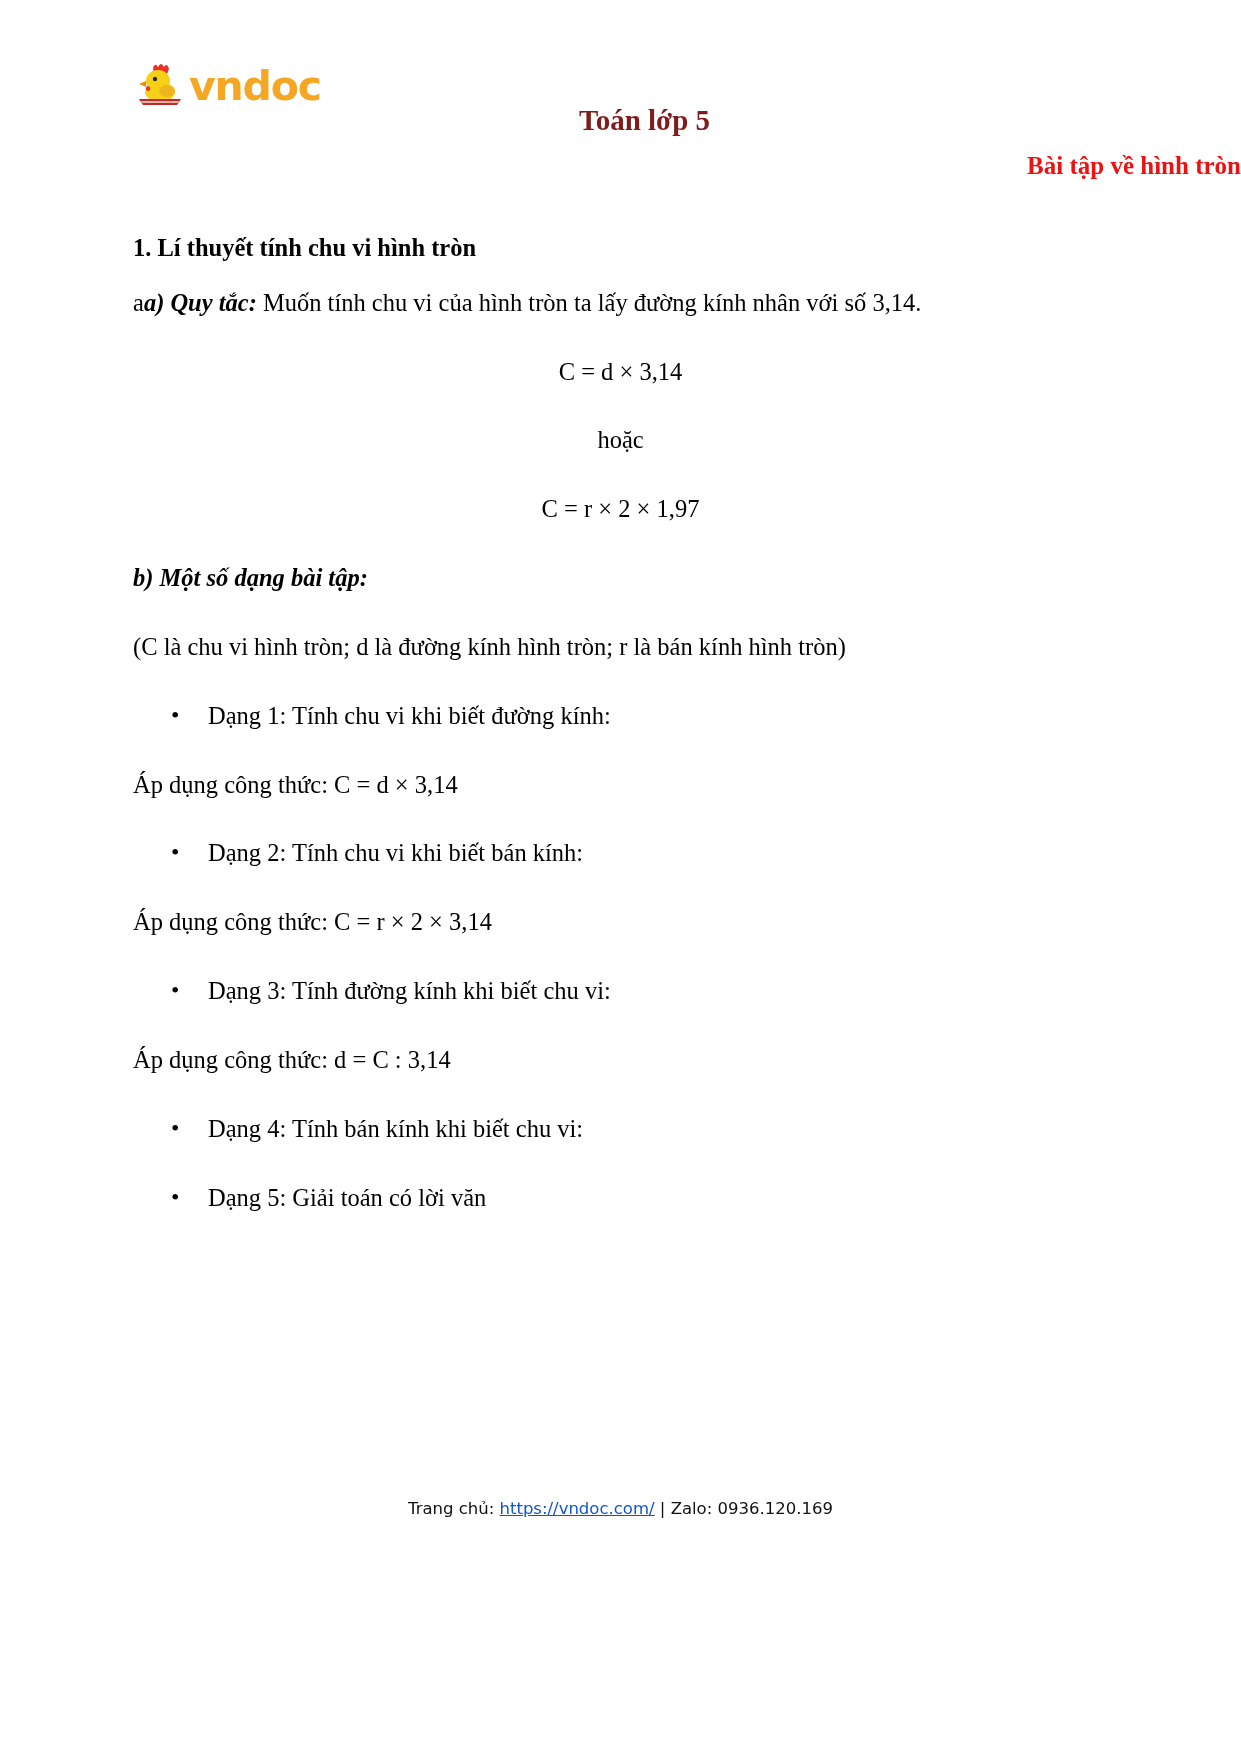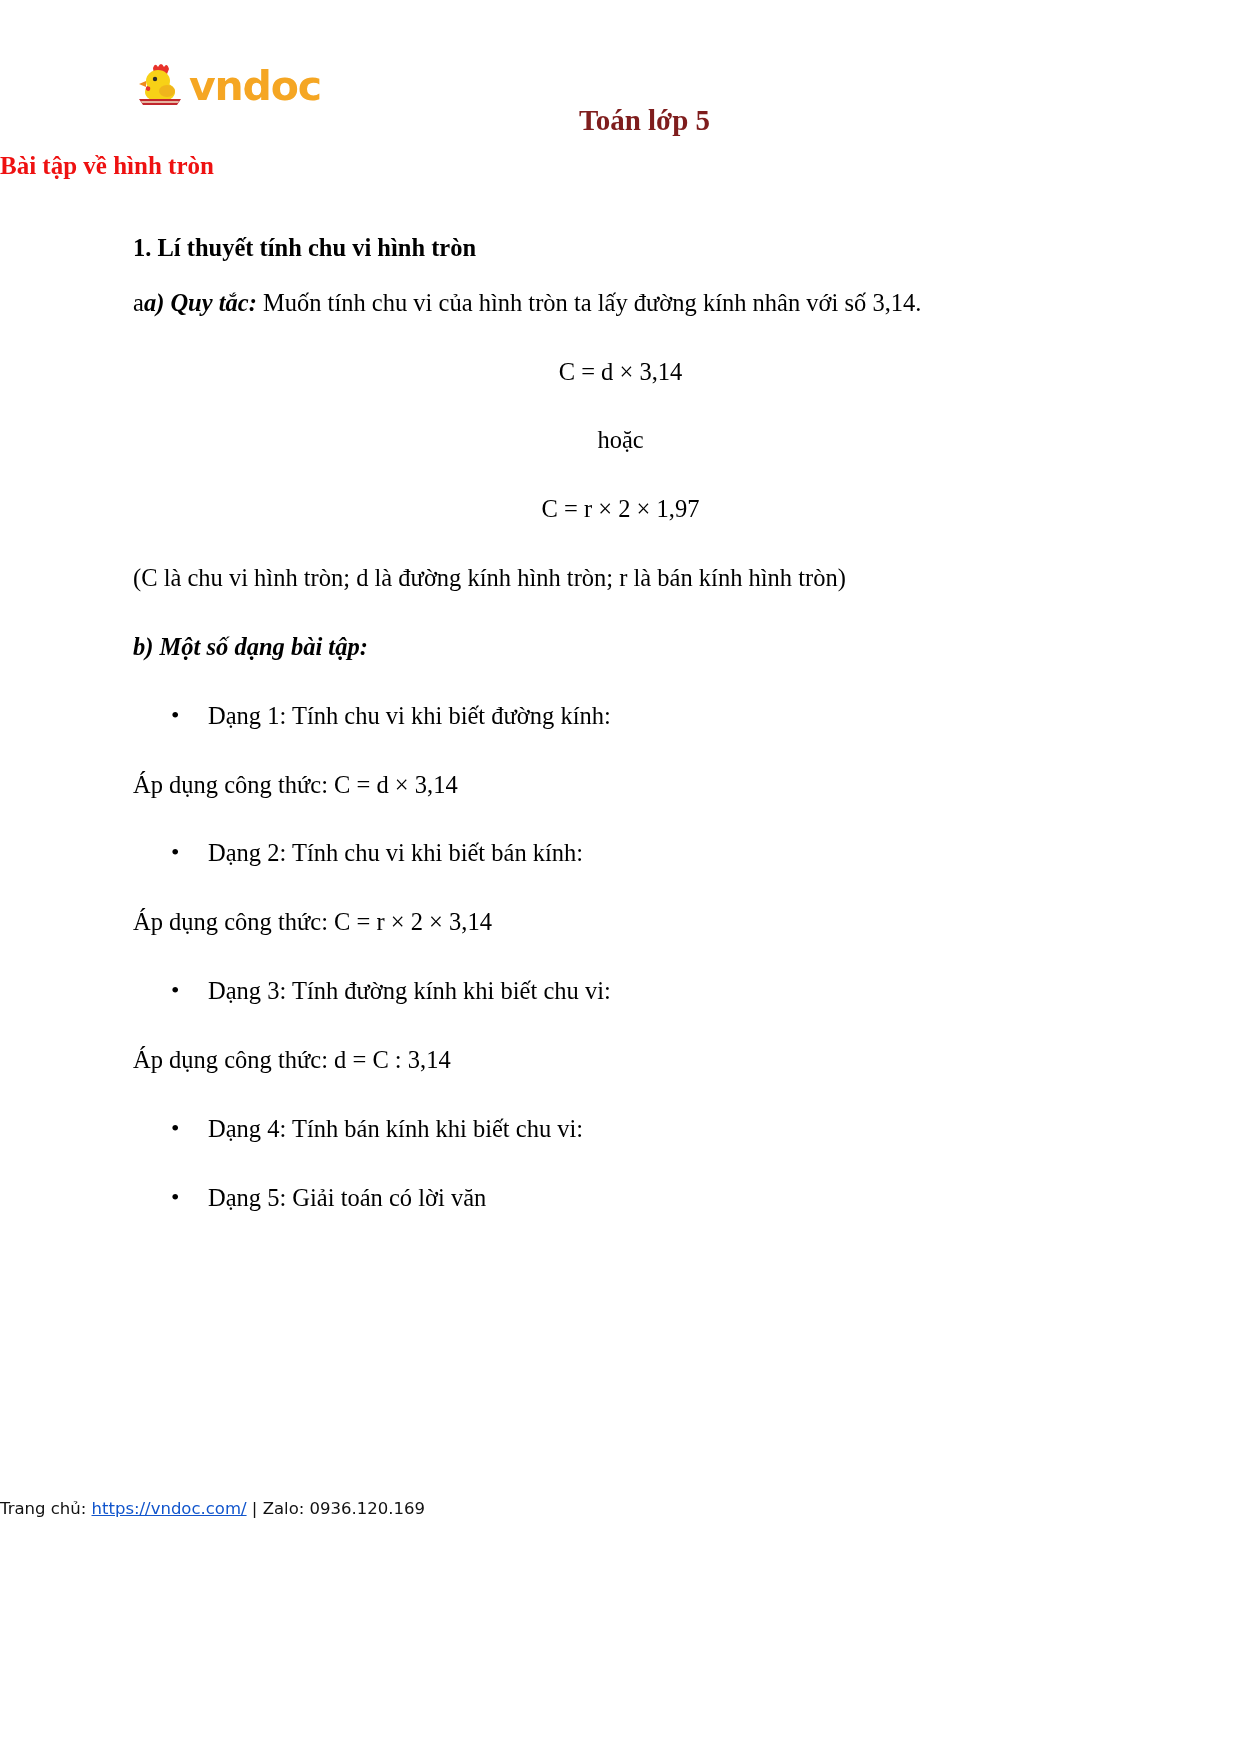--- a/index.html
+++ b/index.html
@@ -60,21 +60,21 @@
     font-size: 29px;
     font-weight: bold;
     color: #7f1d1d;
     margin-left: 24px;
   }
   .doc-subtitle {
     position: absolute;
     left: 0;
     top: 152px;
     width: 1241px;
-    text-align: left;
+    text-align: right;
     font-size: 25px;
     font-weight: bold;
     color: #ee1111;
   }
 
   
   .content {
     position: absolute;
     left: 133px;
     top: 232px;
@@ -116,20 +116,21 @@
     top: -1px;
     font-size: 24px;
   }
 
   
   .footer {
     position: absolute;
     left: 0;
     top: 1499px;
     width: 1241px;
+    text-align: center;
     font-family: "DejaVu Sans", sans-serif;
     font-size: 16.5px;
     color: #111111;
   }
   .footer a {
     color: #1155cc;
     text-decoration: underline;
   }
   .footer .sep { color: #111111; }
 </style>
@@ -170,23 +171,23 @@
     <div class="blk h2">1. Lí thuyết tính chu vi hình tròn</div>
 
     <div class="blk para">
       <span>a</span><span class="bi">a) Quy tắc:</span><span> Muốn tính chu vi của hình tròn ta lấy đường kính nhân với số 3,14.</span>
     </div>
 
     <div class="blk formula">C = d × 3,14</div>
     <div class="blk formula">hoặc</div>
     <div class="blk formula">C = r × 2 × 1,97</div>
 
+    <div class="blk subhead">b) Một số dạng bài tập:</div>
+
     <div class="blk note">(C là chu vi hình tròn; d là đường kính hình tròn; r là bán kính hình tròn)</div>
-
-    <div class="blk subhead">b) Một số dạng bài tập:</div>
 
     <ul class="dang-list">
       <li>Dạng 1: Tính chu vi khi biết đường kính:</li>
     </ul>
     <div class="blk applied">Áp dụng công thức: C = d × 3,14</div>
 
     <ul class="dang-list">
       <li>Dạng 2: Tính chu vi khi biết bán kính:</li>
     </ul>
     <div class="blk applied">Áp dụng công thức: C = r × 2 × 3,14</div>

